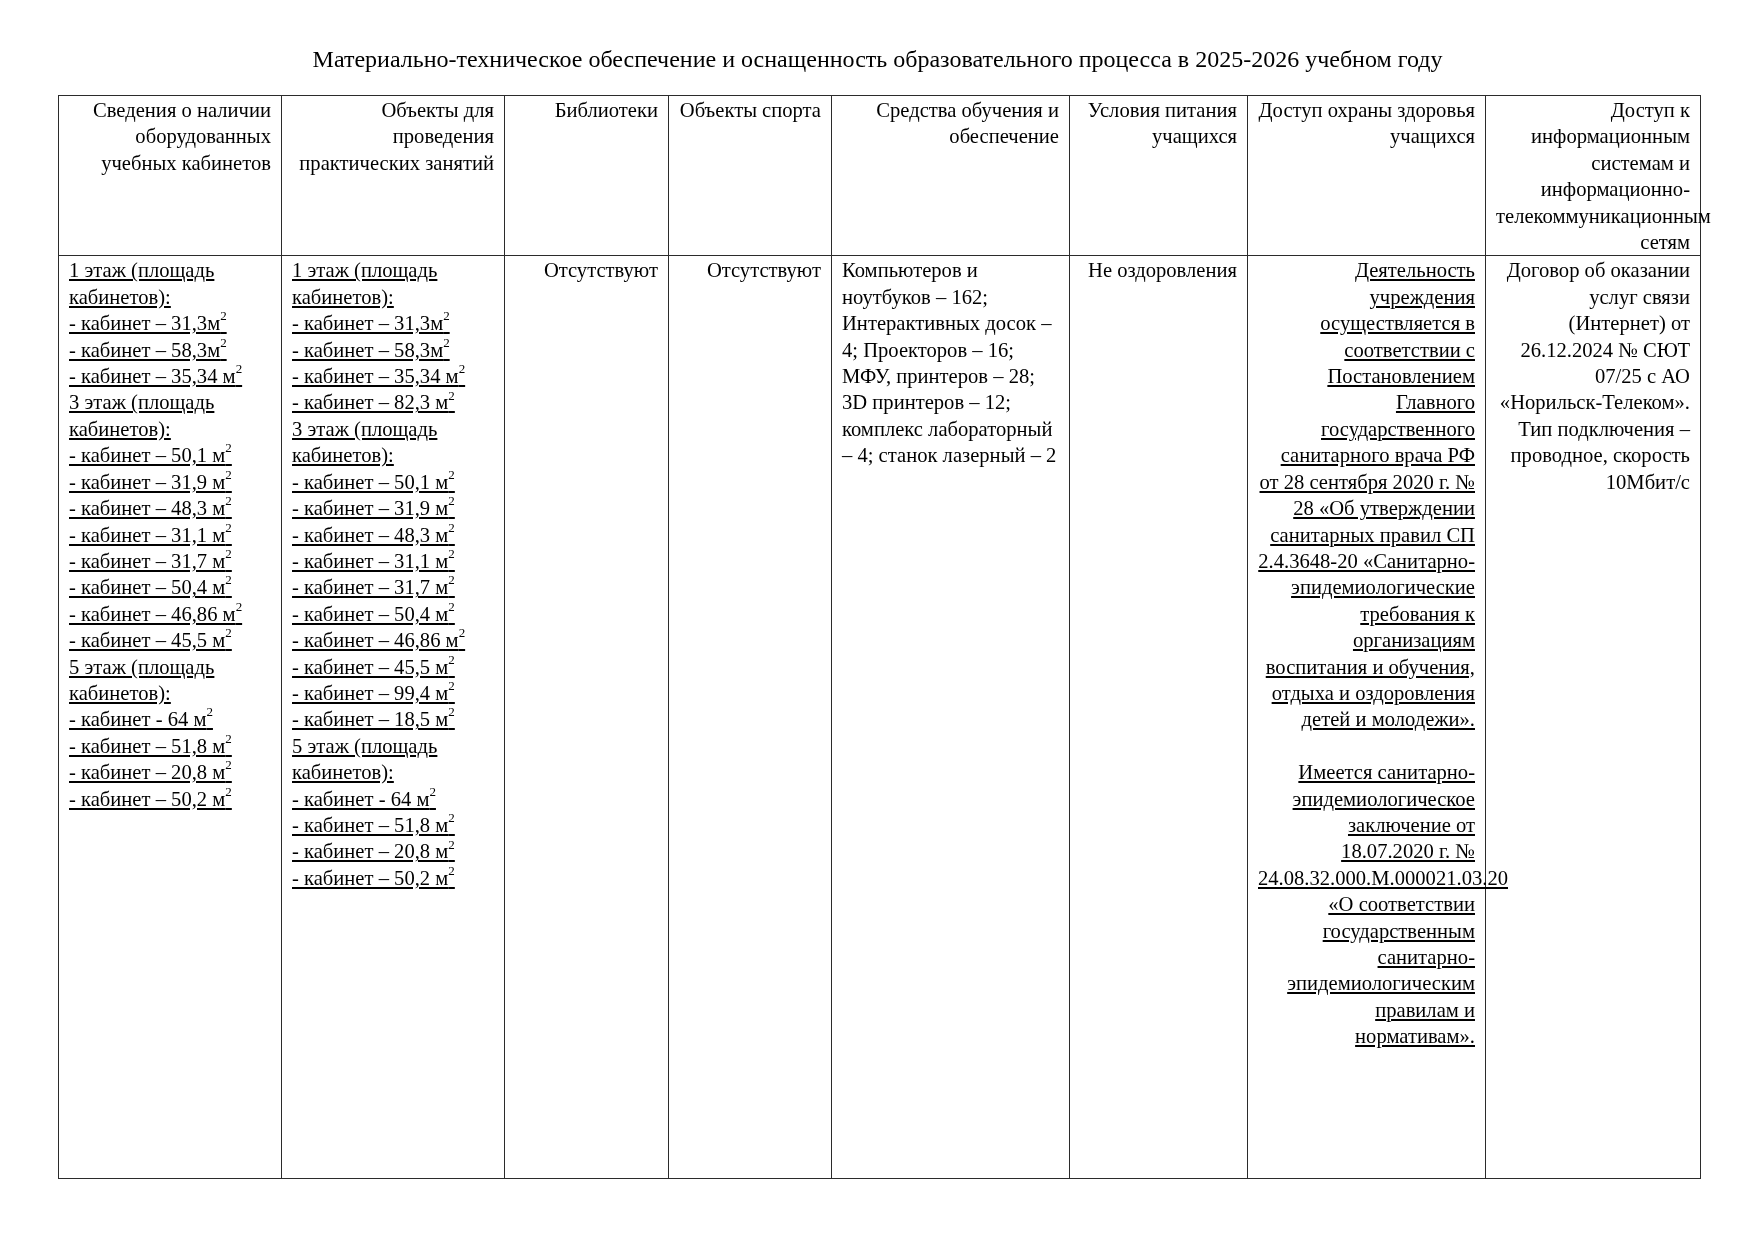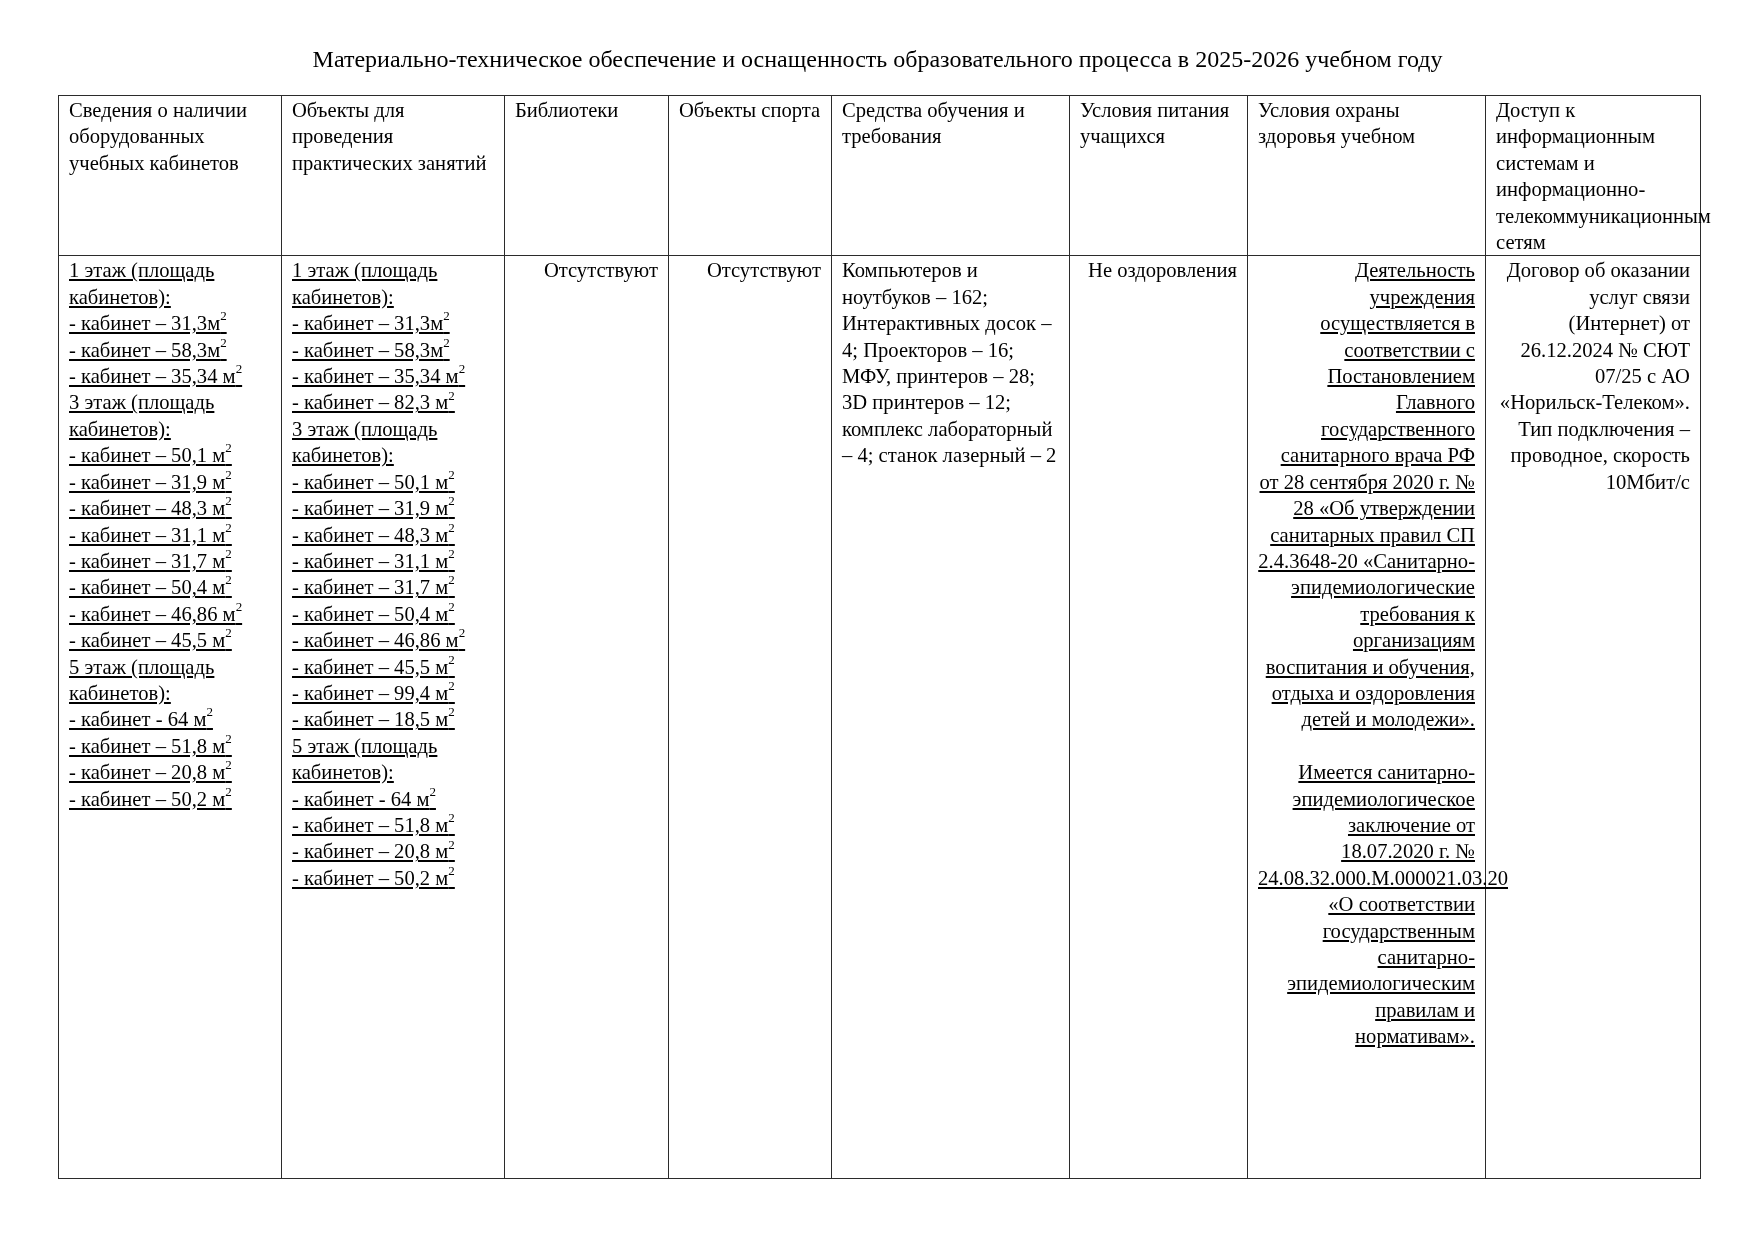--- a/index.html
+++ b/index.html
@@ -17,21 +17,21 @@
       width: 1642px; height: 1084px;
       border-collapse: collapse; table-layout: fixed;
       font-size: 20.6px; line-height: 26.4px;
     }
     table.main td, table.main th {
       border: 1.5px solid #2b2b2b;
       vertical-align: top;
       padding: 1px 10px 0 10px;
       font-weight: normal;
     }
-    table.main th { text-align: left; height: 158px; margin-top: 32px; }
+    table.main th { text-align: right; height: 158px; margin-top: 32px; }
     table.main td.left { text-align: left; }
     table.main td.center { text-align: right; }
     .line { display: block; text-decoration: underline; }
     sup { font-size: 13px; line-height: 0; position: relative; top: -2px; vertical-align: super; }
     .gap { display: block; height: 26.4px; }
   </style>
 </head>
 <body>
 
 <div class="title">Материально-техническое обеспечение и оснащенность образовательного процесса в 2025-2026 учебном году</div>
@@ -46,23 +46,23 @@
       <col style="width:178px">
       <col style="width:238px">
       <col style="width:215px">
   </colgroup>
   <thead>
     <tr>
       <th>Сведения о наличии оборудованных учебных кабинетов</th>
       <th>Объекты для проведения практических занятий</th>
       <th>Библиотеки</th>
       <th>Объекты спорта</th>
-      <th>Средства обучения и требования</th>
+      <th>Средства обучения и обеспечение</th>
       <th>Условия питания учащихся</th>
-      <th>Условия охраны здоровья учебном</th>
+      <th>Доступ охраны здоровья учащихся</th>
       <th>Доступ к информационным системам и информационно-телекоммуникационным сетям</th>
     </tr>
   </thead>
   <tbody>
     <tr>
       <td class="left">
         <div id="classrooms-list">
             <span class="line">1 этаж (площадь кабинетов):</span>
             <span class="line">- кабинет – 31,3м<sup>2</sup></span>
             <span class="line">- кабинет – 58,3м<sup>2</sup></span>

